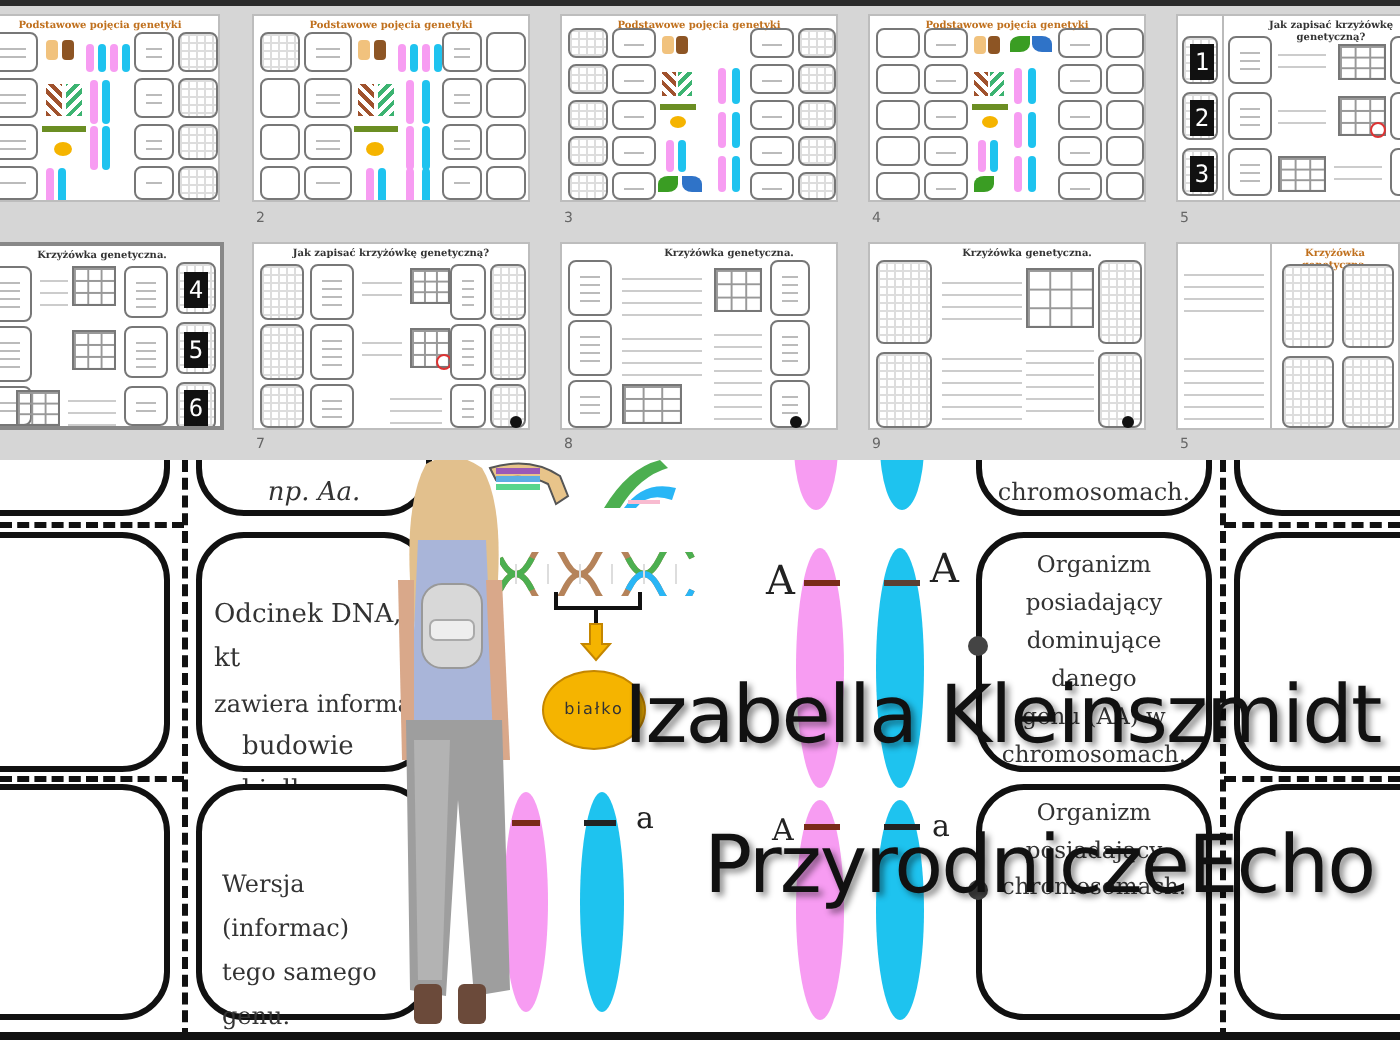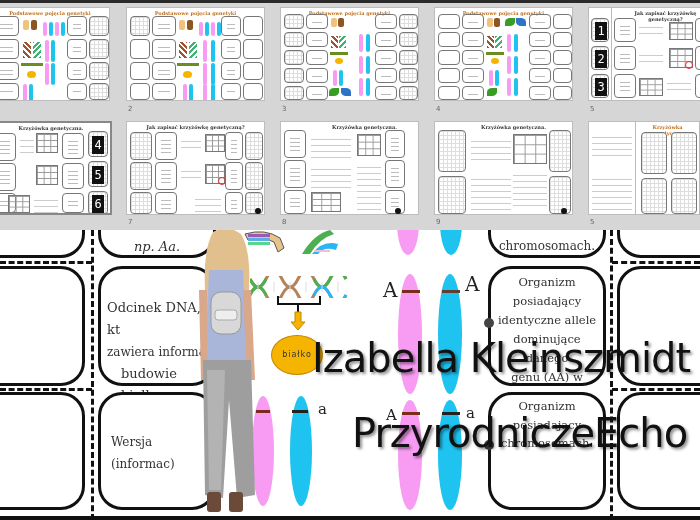--- a/index.html
+++ b/index.html
@@ -344,20 +344,21 @@
   <div class="card" style="left:98px;top:36px;width:118px;height:120px;">
     <div class="card-text" style="top:28px;text-align:left;padding-left:6px;font-size:13px;">
       <div>Odcinek DNA, kt</div>
       <div style="font-size:12px;">zawiera informac</div>
       <div style="padding-left:14px;">budowie białka</div>
     </div>
   </div>
   <div class="card" style="left:98px;top:162px;width:118px;height:118px;">
     <div class="card-text" style="top:36px;text-align:left;padding-left:10px;font-size:12px;">
       <div>Wersja (informac)</div>
+      <div>tego samego genu.</div>
     </div>
   </div>
 
   <svg style="position:absolute;left:240px;top:0;" width="60" height="25" viewBox="0 0 60 25">
     <path d="M5 4 Q25 -2 40 8 L44 18 L38 22 L34 12 Q22 6 8 10 Z" fill="#e8c48a" stroke="#555" stroke-width="1"></path>
     <rect x="8" y="4" width="22" height="3" fill="#9b59b6"></rect>
     <rect x="8" y="8" width="22" height="3" fill="#5dade2"></rect>
     <rect x="8" y="12" width="22" height="3" fill="#58d68d"></rect>
   </svg>
   <svg style="position:absolute;left:300px;top:0;" width="40" height="26" viewBox="0 0 40 26">
@@ -413,21 +414,20 @@
   <div class="band dark" style="left:292px;top:180px;width:16px;"></div>
   <div class="allele" style="left:318px;top:170px;font-size:15px;">a</div>
 
   <div class="card" style="left:488px;top:-40px;width:118px;height:68px;">
     <div class="card-text" style="top:42px;font-size:12px;">chromosomach.</div>
   </div>
   <div class="card" style="left:488px;top:36px;width:118px;height:120px;">
     <div class="card-text" style="top:4px;font-size:11.5px;line-height:19px;">
       <div>Organizm</div>
       <div>posiadający</div>
-      <div>identyczne allele</div>
       <div>dominujące danego</div>
       <div>genu (AA) w</div>
       <div>chromosomach.</div>
     </div>
   </div>
   <div class="card" style="left:488px;top:162px;width:118px;height:118px;">
     <div class="card-text" style="top:2px;font-size:11.5px;line-height:18.5px;">
       <div>Organizm</div>
       <div>posiadający</div>
       <div>chromosomach.</div>

